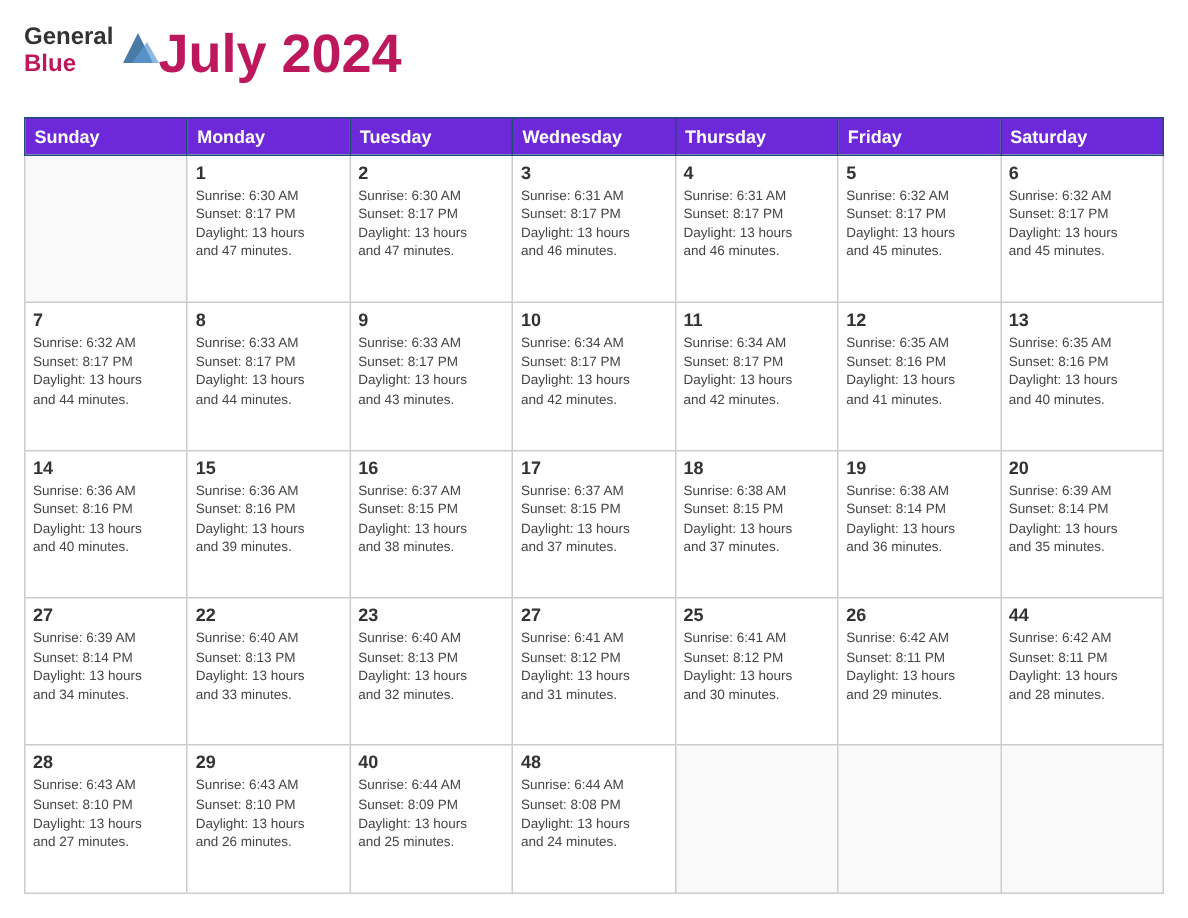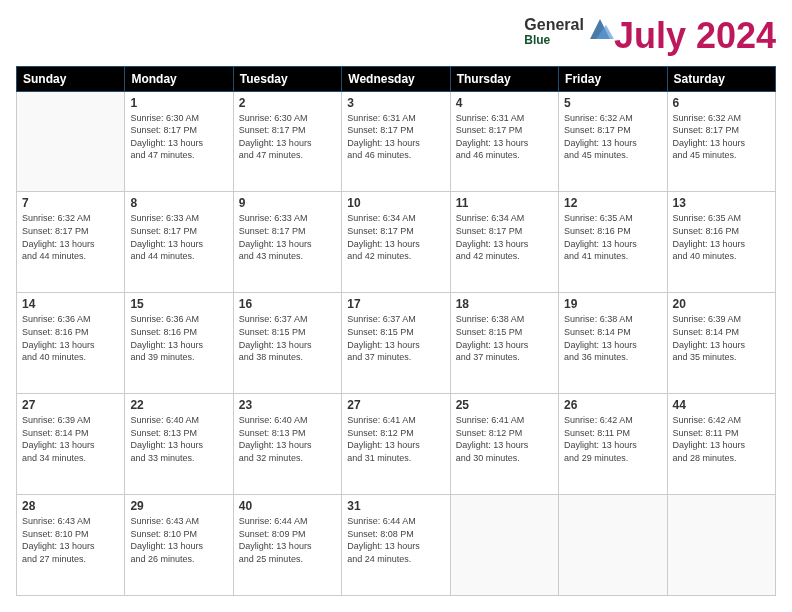--- a/index.html
+++ b/index.html
@@ -12,42 +12,42 @@
     }
     .page {
       width: 792px;
       height: 612px;
       padding: 16px;
       display: flex;
       flex-direction: column;
     }
     .header {
       display: flex;
-      justify-content: flex-end;
+      justify-content: flex-start;
       align-items: flex-start;
-      margin-bottom: 10px;
+      margin-bottom: 22px;
     }
     .logo {
       display: flex;
       align-items: center;
     }
     .logo-text {
       display: flex;
       flex-direction: column;
       line-height: 1.1;
     }
     .logo-general {
       font-size: 16px;
       font-weight: bold;
       color: #333;
     }
     .logo-blue {
-      font-size: 12px;
-      font-weight: bold;
-      color: #14532d;
+      font-size: 16px;
+      font-weight: bold;
+      color: #be185d;
     }
     .logo-icon {
       width: 28px;
       height: 28px;
       margin-left: 2px;
       margin-top: -4px;
     }
     .title-block {
       text-align: right;
     }
@@ -60,21 +60,21 @@
     .location {
       font-size: 14px;
       color: #555;
     }
     .calendar {
       width: 100%;
       border-collapse: collapse;
       flex: 1;
     }
     .calendar th {
-      background-color: #000000;
+      background-color: #6d28d9;
       color: #fff;
       font-size: 12px;
       font-weight: bold;
       padding: 5px 6px;
       text-align: left;
       border: 1px solid #1e4d73;
     }
     .calendar td {
       border: 1px solid #ccc;
       vertical-align: top;
@@ -349,21 +349,21 @@
 and 26 minutes.</div>
           </td>
           <td>
             <span class="day-number">40</span>
             <div class="day-info" style="white-space: pre-line;">Sunrise: 6:44 AM
 Sunset: 8:09 PM
 Daylight: 13 hours
 and 25 minutes.</div>
           </td>
           <td>
-            <span class="day-number">31</span>
+            <span class="day-number">48</span>
             <div class="day-info" style="white-space: pre-line;">Sunrise: 6:44 AM
 Sunset: 8:08 PM
 Daylight: 13 hours
 and 24 minutes.</div>
           </td>
           <td class="empty"></td>
           <td class="empty"></td>
           <td class="empty"></td>
         </tr>
       </tbody>

